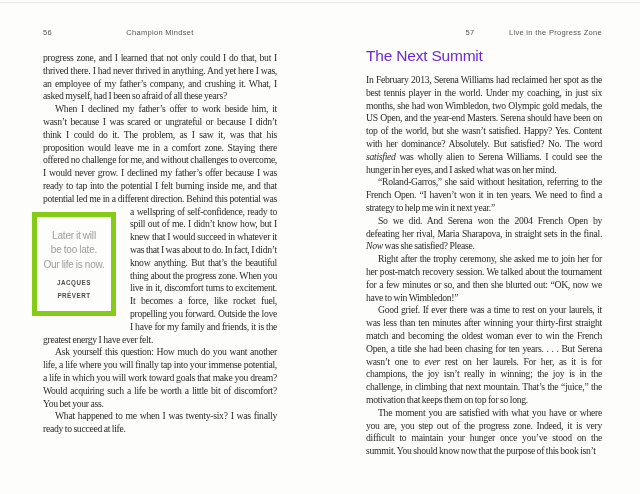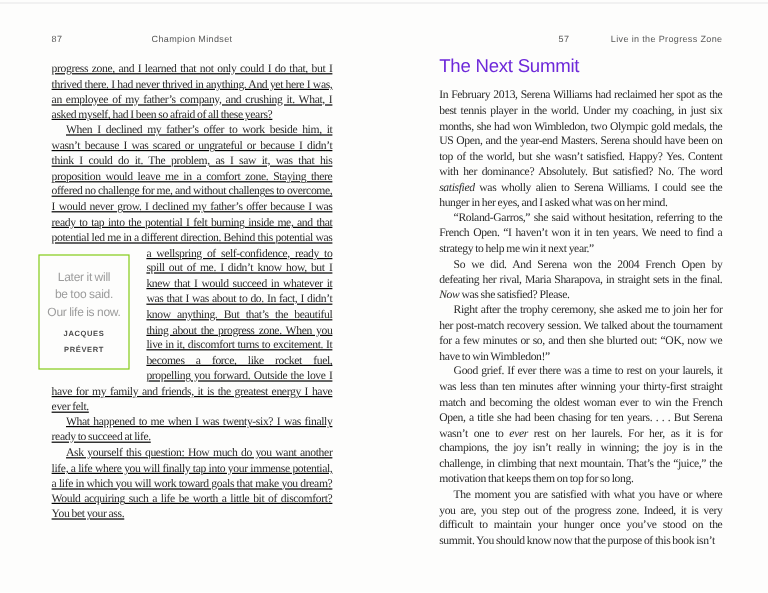--- a/index.html
+++ b/index.html
@@ -21,21 +21,21 @@
     font-family:"Liberation Sans", sans-serif;
     font-size:7.5px; color:#575757; letter-spacing:0.3px;
     position:absolute; top:0;
   }
   .page-left  .folio { left:43px; }
   .page-left  .running-head { left:43px; width:234px; text-align:center; }
   .page-right .running-head { left:46px; width:236px; text-align:right; }
   .page-right .folio { left:32px; width:236px; text-align:center; }
 
   .body-block { position:absolute; }
-  .page-left  .body-block { left:43px; top:52px; width:234px;text-decoration:underline; }
+  .page-left  .body-block { left:43px; top:52px; width:234px; }
   .page-right .body-block { left:46px; top:44px; width:236px; }
 
   .section-heading {
     font-family:"Liberation Sans", sans-serif;
     font-size:15.5px; color:#6d28d9; font-weight:normal;
     letter-spacing:-0.2px; margin:3px 0 9px 0;
   }
 
   p.para {
     margin:0; text-align:justify;
@@ -43,21 +43,21 @@
     letter-spacing:-0.3px; word-spacing:-0.4px;
     color:#2b2b2b;
   }
   p.para.indent { text-indent:12px; }
   p.para em { }
 
   .pullquote {
     float:left; width:64px;
     margin:6px 14px 8px -11px;
     padding:12px 5px 8px 5px;
-    border:1px solid #84cc16;
+    border:5px solid #84cc16;
     background:#fdfdfc;
     text-align:center;
     font-family:"Liberation Sans", sans-serif;
     text-indent:0;
   }
   .pullquote-line {
     display:block; font-size:10px; line-height:14.5px;
     color:#9c9c9c; letter-spacing:-0.2px;
   }
   .pullquote-attr {
@@ -67,33 +67,33 @@
   }
 </style>
 </head>
 <body>
 
 <div class="spread">
   <div class="top-edge"></div>
 
   <div class="page page-left">
     <div class="running-head-row">
-      <span class="folio">87</span>
+      <span class="folio">56</span>
       <span class="running-head">Champion Mindset</span>
     </div>
     <div class="body-block" id="left-body">
         <p class="para"><span>progress zone, and I learned that not only could I do that, but I thrived there. I had never thrived in anything. And yet here I was, an employee of my father’s company, and crushing it. What, I asked myself, had I been so afraid of all these years?</span></p>
         <p class="para indent"><span>When I declined my father’s offer to work beside him, it wasn’t because I was scared or ungrateful or because I didn’t think I could do it. The problem, as I saw it, was that his proposition would leave me in a comfort zone. Staying there offered no challenge for me, and without challenges to overcome, I would never grow. I declined my father’s offer because I was ready to tap into the potential I felt burning inside me, and that potential led me in a different direction. Behind this </span><span class="pullquote">
             <span class="pullquote-line">Later it will</span>
-            <span class="pullquote-line">be too said.</span>
+            <span class="pullquote-line">be too late.</span>
             <span class="pullquote-line">Our life is now.</span>
             <span class="pullquote-attr">JACQUES PRÉVERT</span>
           </span><span>potential was a wellspring of self-confidence, ready to spill out of me. I didn’t know how, but I knew that I would succeed in whatever it was that I was about to do. In fact, I didn’t know anything. But that’s the beautiful thing about the progress zone. When you live in it, discomfort turns to excitement. It becomes a force, like rocket fuel, propelling you forward. Outside the love I have for my family and friends, it is the greatest energy I have ever felt.</span></p>
+        <p class="para indent"><span>Ask yourself this question: How much do you want another life, a life where you will finally tap into your immense potential, a life in which you will work toward goals that make you dream? Would acquiring such a life be worth a little bit of discomfort? You bet your ass.</span></p>
         <p class="para indent"><span>What happened to me when I was twenty-six? I was finally ready to succeed at life.</span></p>
-        <p class="para indent"><span>Ask yourself this question: How much do you want another life, a life where you will finally tap into your immense potential, a life in which you will work toward goals that make you dream? Would acquiring such a life be worth a little bit of discomfort? You bet your ass.</span></p>
       </div>
   </div>
 
   <div class="page page-right">
     <div class="running-head-row">
       <span class="running-head">Live in the Progress Zone</span>
       <span class="folio">57</span>
     </div>
     <div class="body-block">
       <h1 class="section-heading">The Next Summit</h1>

